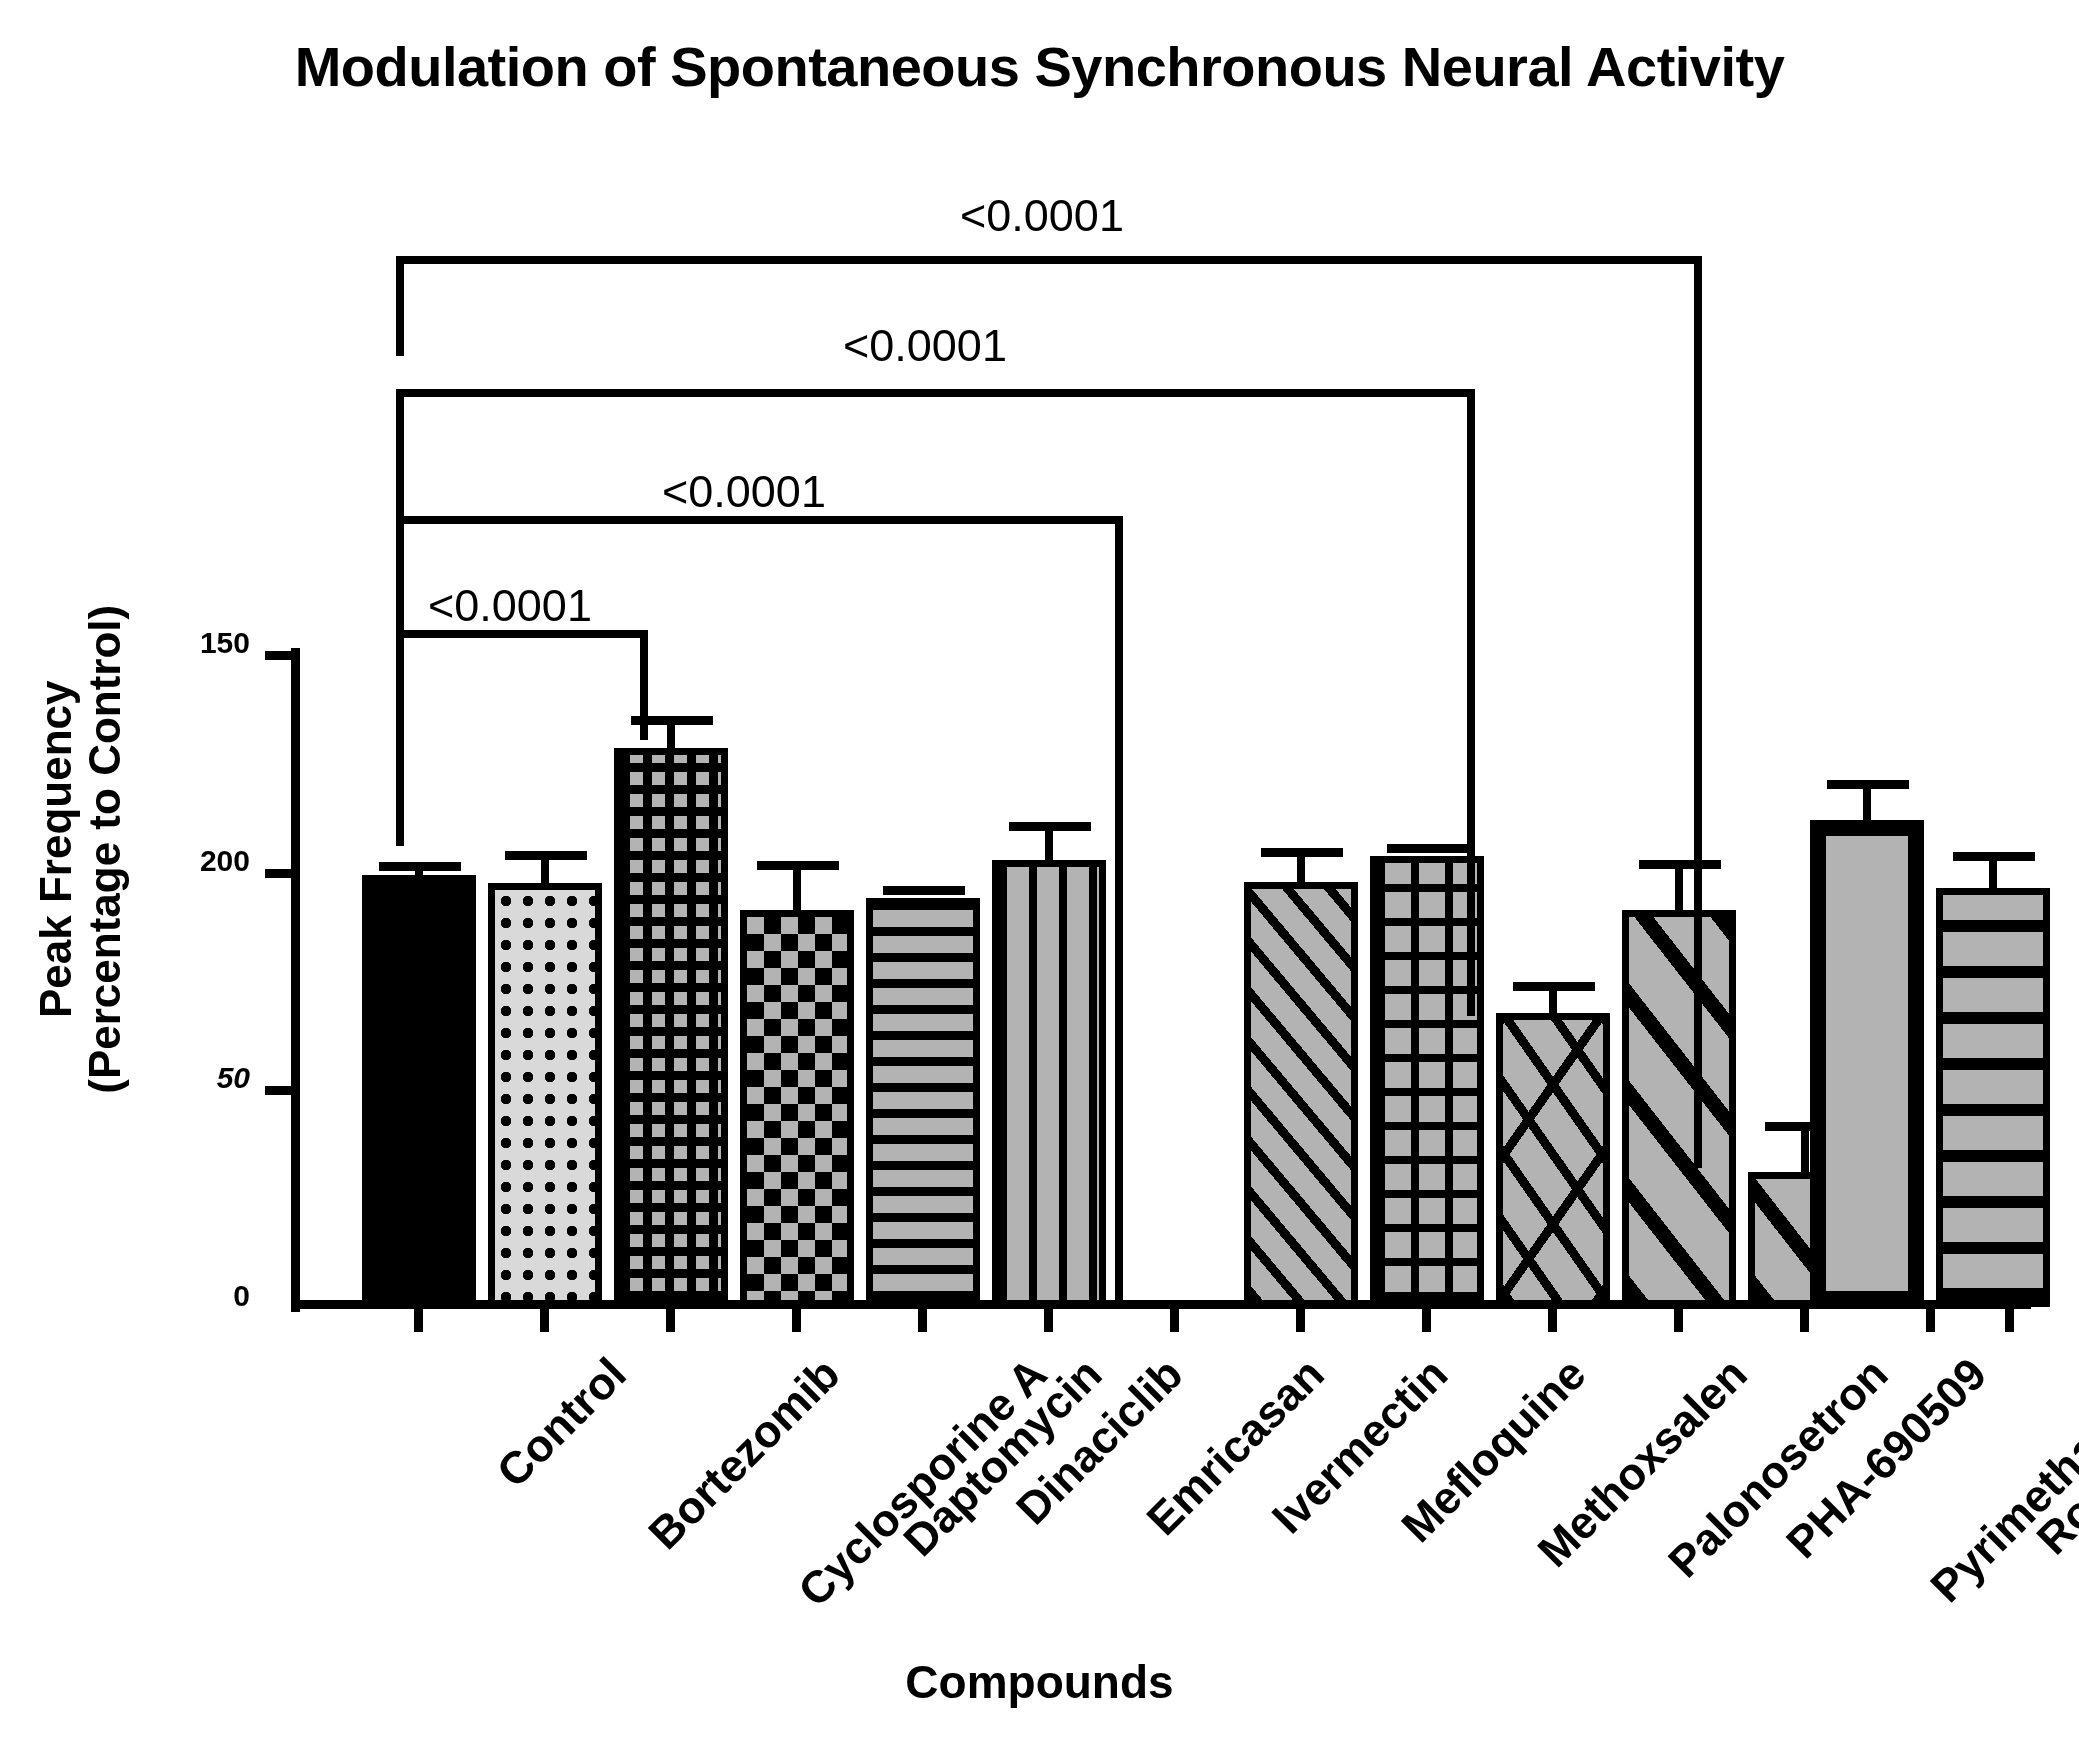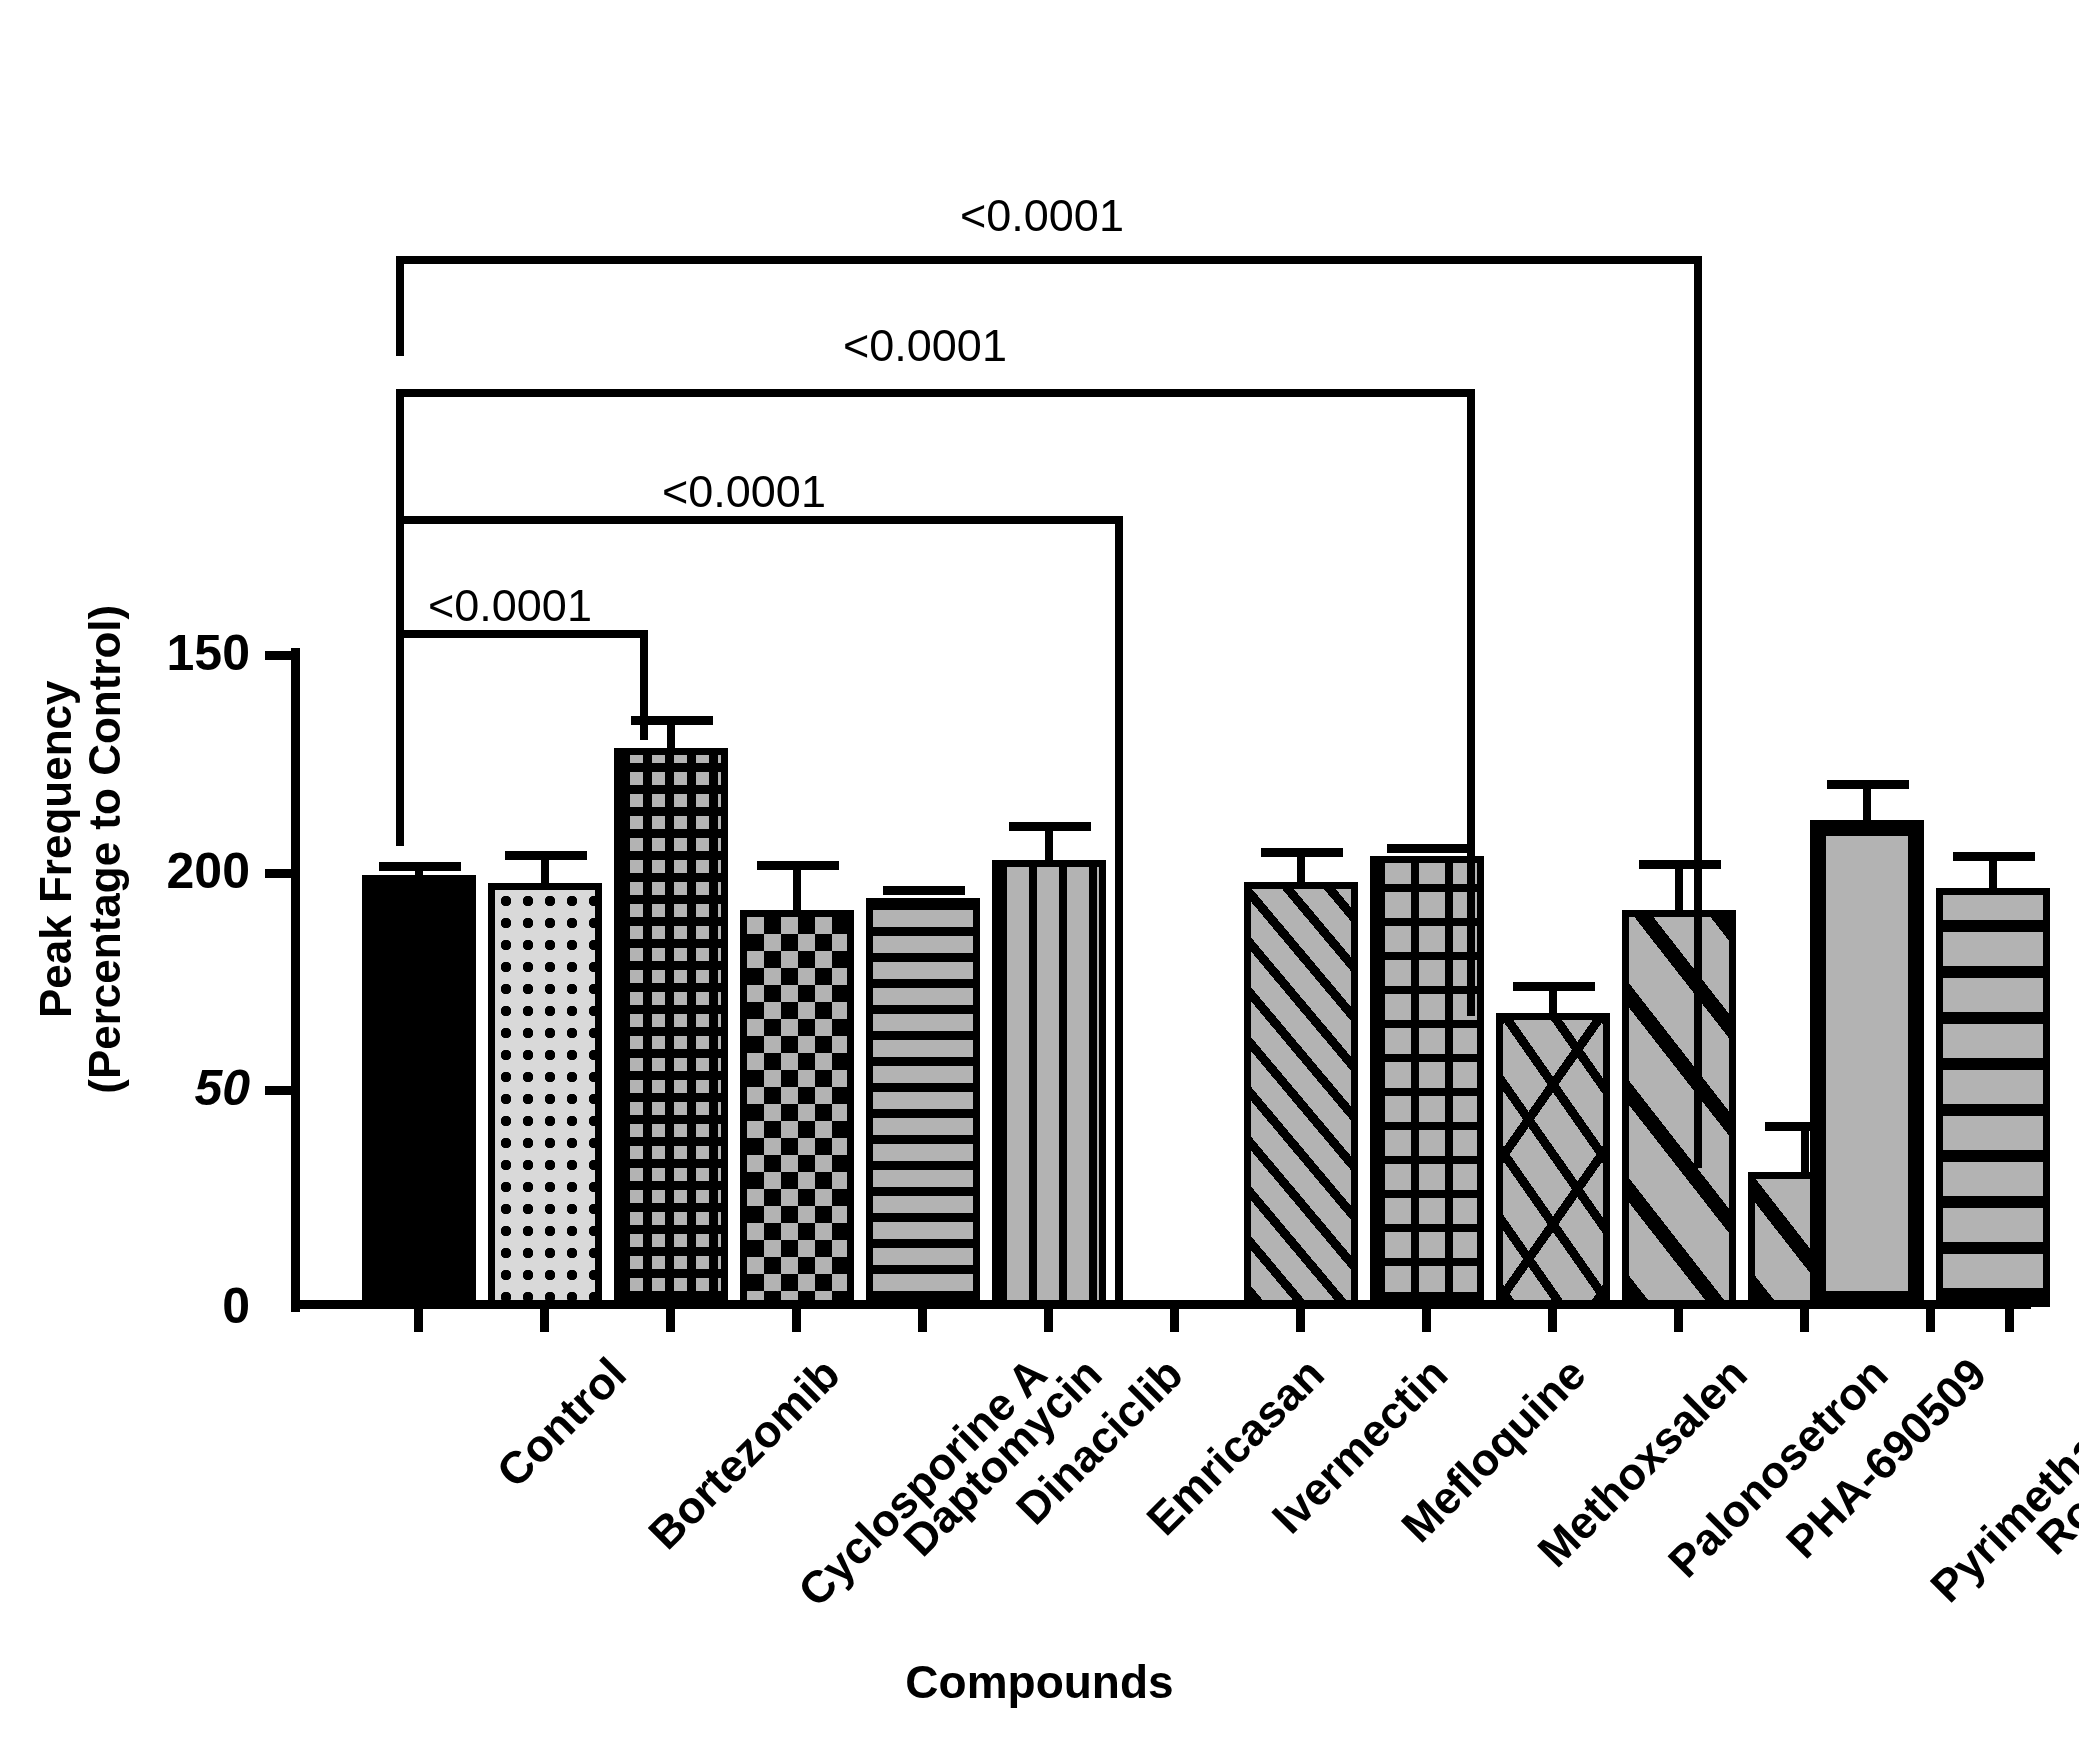--- a/index.html
+++ b/index.html
@@ -14,21 +14,21 @@
     font-family:"Liberation Sans",sans-serif;
   }
 
   
   .plot{position:absolute;left:0;top:0;width:2079px;height:1760px;}
 
   .y-axis{position:absolute;left:291px;top:648px;width:9px;height:664px;background:#000;}
   .x-axis{position:absolute;left:291px;top:1300px;width:1740px;height:9px;background:#000;}
 
   .ytick{position:absolute;width:26px;height:9px;background:#000;left:265px;}
-  .ytick-label{position:absolute;right:0;font-size:50px;font-weight:bold;text-align:right;
+  .ytick-label{position:absolute;right:0;font-size:30px;font-weight:bold;text-align:right;
                 font-family:"Liberation Sans",sans-serif;line-height:1;}
 
   .xtick{position:absolute;width:9px;height:24px;background:#000;top:1308px;}
 
   .y-axis-title{
     position:absolute;left:-200px;top:800px;width:560px;
     transform:rotate(-90deg);transform-origin:center center;
     text-align:center;font-size:44px;font-weight:bold;line-height:1.12;
     font-family:"Liberation Sans",sans-serif;
   }
@@ -109,20 +109,21 @@
     position:absolute;font-size:45px;font-weight:bold;white-space:nowrap;
     transform-origin:right top;transform:rotate(-45deg);
     text-align:right;font-family:"Liberation Sans",sans-serif;
   }
 </style>
 </head>
 <body>
 
 <div id="figure">
 
+  <div class="chart-title">Modulation of Spontaneous Synchronous Neural Activity</div>
 
   <div class="plot">
 
     <div class="y-axis"></div>
     <div class="x-axis"></div>
 
     <div class="ytick" style="top:651px;"></div>
     <div class="ytick" style="top:869px;"></div>
     <div class="ytick" style="top:1086px;"></div>
 

